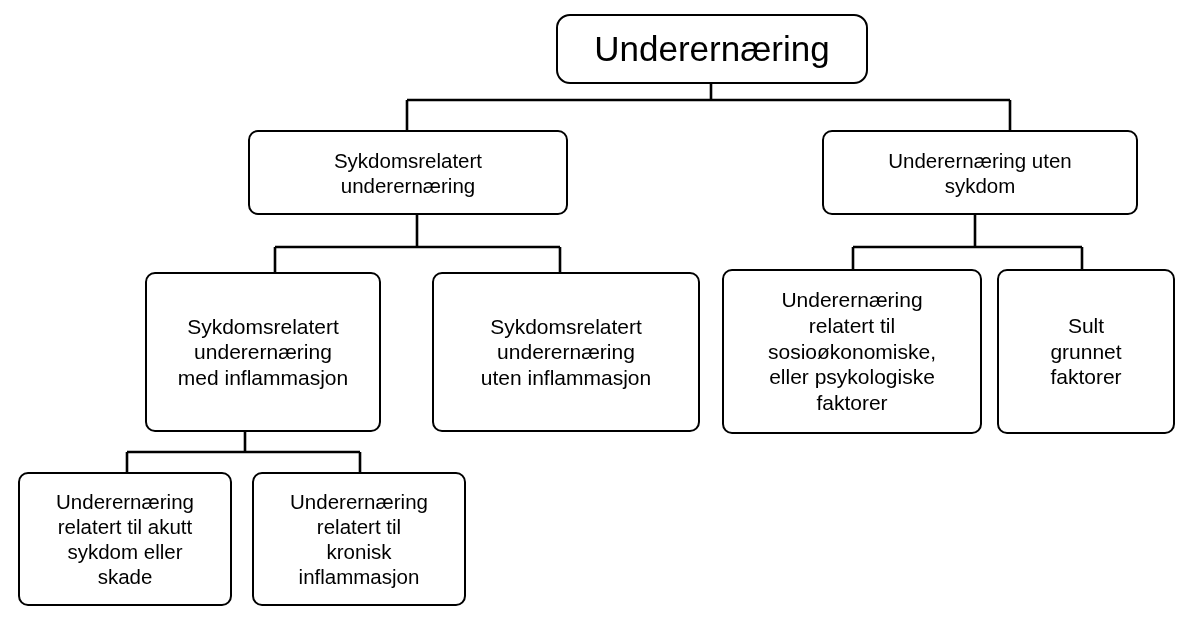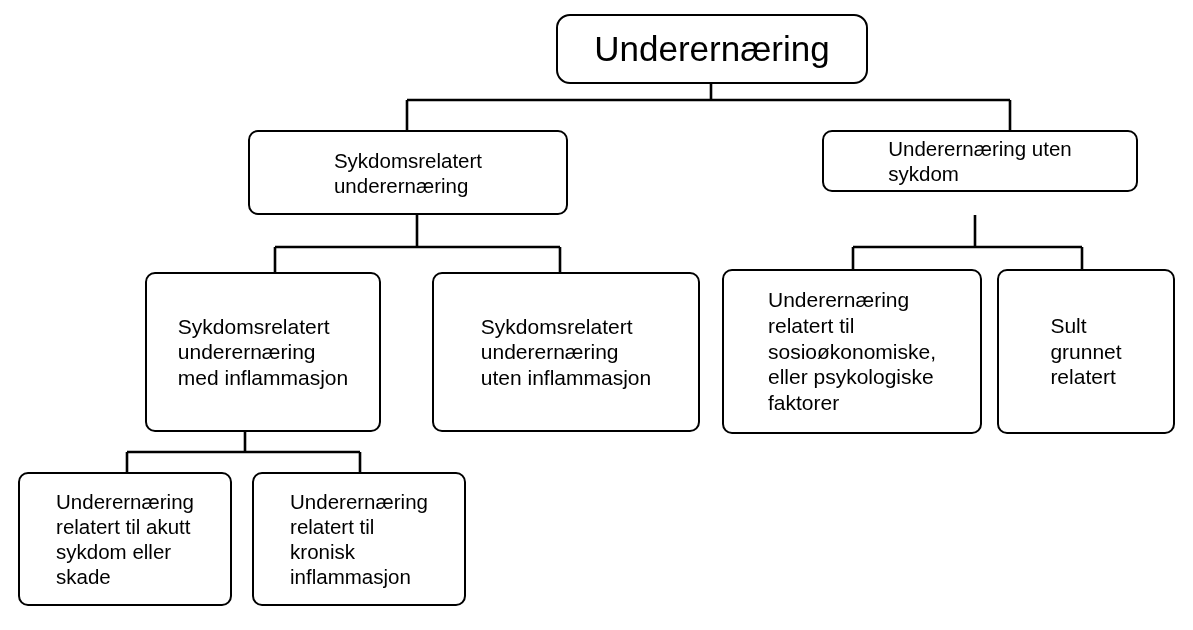--- a/index.html
+++ b/index.html
@@ -37,21 +37,21 @@
     align-items: center;
     justify-content: center;
     text-align: center;
     line-height: 1.22;
     padding: 4px 6px;
     z-index: 2;
   }
   .node .node-label {
     display: block;
     white-space: pre-line;
-    text-align: left;
+    text-align: center;
   }
   .node-root {
     font-size: 35px;
     border-radius: 14px;
     border-width: 2.8px;
   }
   .node-l2 {
     font-size: 20.5px;
   }
   .node-l3 {
@@ -81,21 +81,21 @@
 
   <div class="node node-root" style="left:556px; top:14px; width:312px; height:70px;">
     <span class="node-label">Underernæring</span>
   </div>
 
   <div class="node node-l2" style="left:248px; top:130px; width:320px; height:85px;">
     <span class="node-label">Sykdomsrelatert
 underernæring</span>
   </div>
 
-  <div class="node node-l2" style="left:822px; top:130px; width:316px; height:62px;">
+  <div class="node node-l2" style="left:822px; top:130px; width:316px; height:85px;">
     <span class="node-label">Underernæring uten
 sykdom</span>
   </div>
 
   <div class="node node-l3" style="left:145px; top:272px; width:236px; height:160px;">
     <span class="node-label">Sykdomsrelatert
 underernæring
 med inflammasjon</span>
   </div>
 
@@ -109,21 +109,21 @@
     <span class="node-label">Underernæring
 relatert til
 sosioøkonomiske,
 eller psykologiske
 faktorer</span>
   </div>
 
   <div class="node node-l3" style="left:997px; top:269px; width:178px; height:165px;">
     <span class="node-label">Sult
 grunnet
-relatert</span>
+faktorer</span>
   </div>
 
   <div class="node node-l4" style="left:18px; top:472px; width:214px; height:134px;">
     <span class="node-label">Underernæring
 relatert til akutt
 sykdom eller
 skade</span>
   </div>
 
   <div class="node node-l4" style="left:252px; top:472px; width:214px; height:134px;">

